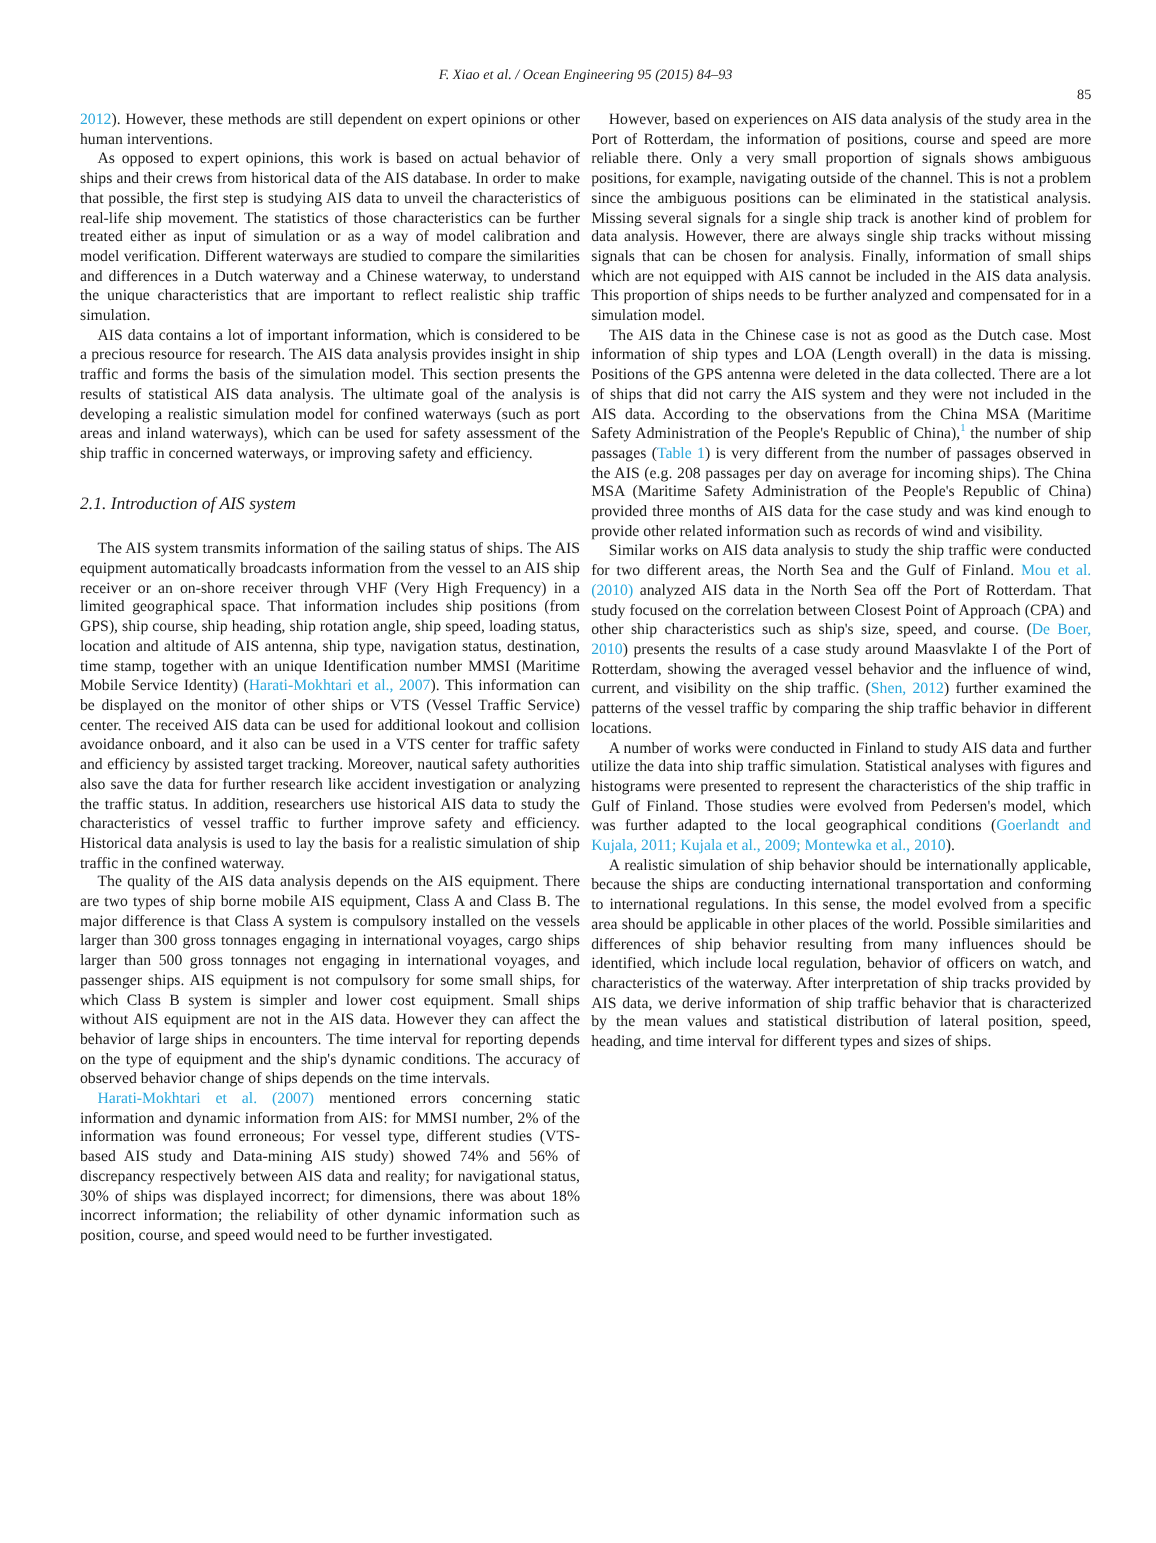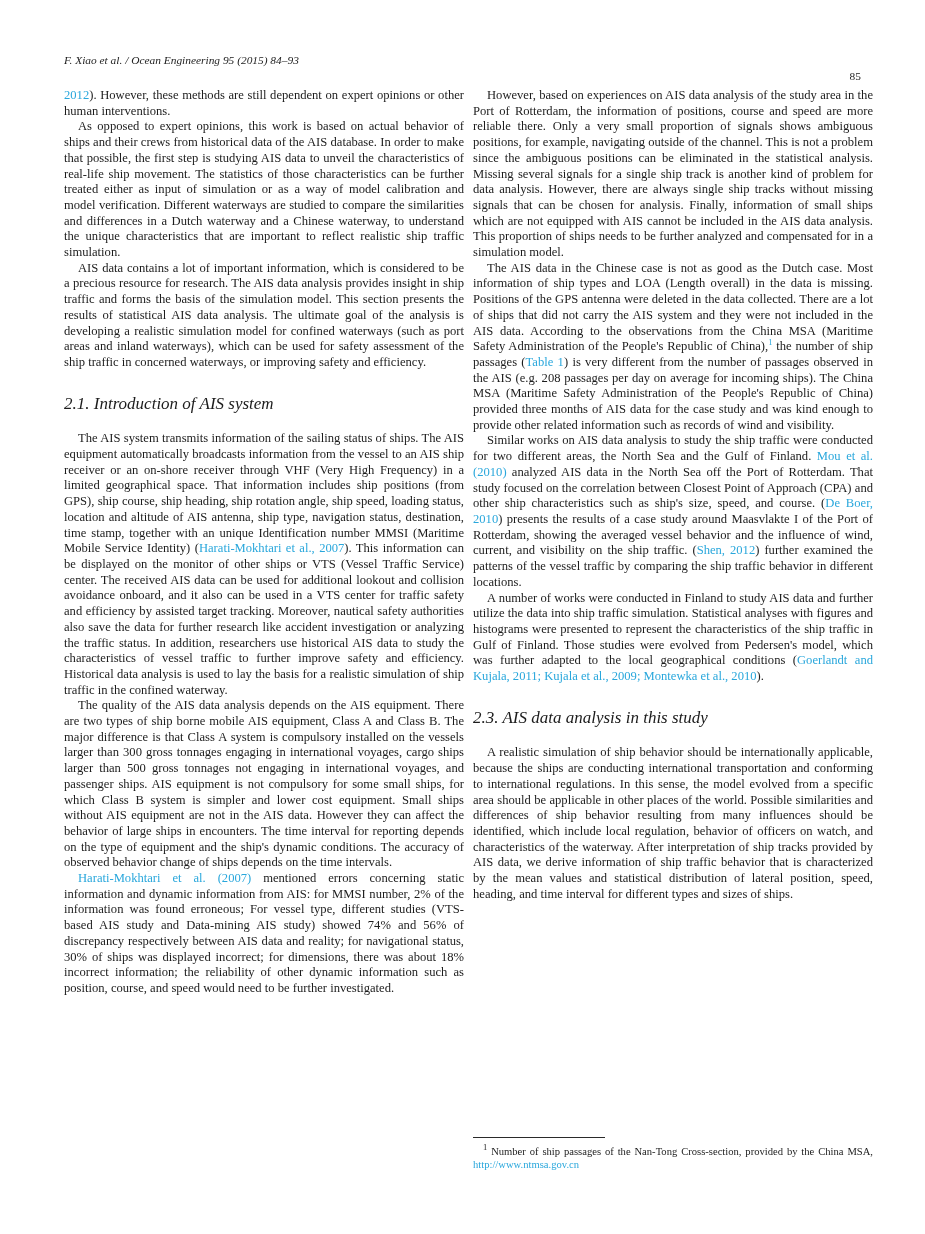--- a/index.html
+++ b/index.html
@@ -13,21 +13,22 @@
     height: 1234px;
     background: #ffffff;
     margin: 0 auto;
     overflow: hidden;
   }
 
   .running-header {
     position: absolute;
     top: 54px;
     left: 64px;
-    right: 64px;
+    right: 52px;
+    text-align: center;
     font-style: italic;
     font-size: 11.4px;
     color: #222;
   }
   .page-number {
     position: absolute;
     right: 0;
     top: 0;
     font-style: normal;
     font-size: 11.4px;
@@ -51,21 +52,21 @@
 
   .para {
     font-size: 12.6px;
     line-height: 15.7px;
     text-align: justify;
     color: var(--text-color);
   }
   .para.indent { text-indent: 14px; }
 
   .section-heading {
-    font-size: 17px;
+    font-size: 14px;
     line-height: 15.7px;
     font-style: italic;
     font-weight: normal;
     margin: 25px 0 20px 0;
     color: var(--text-color);
   }
 
   .ref-link {
     color: var(--link-color);
     text-decoration: none;
@@ -108,25 +109,18 @@
         <p class="para indent"><span>The AIS system transmits information of the sailing status of ships. The AIS equipment automatically broadcasts information from the vessel to an AIS ship receiver or an on-shore receiver through VHF (Very High Frequency) in a limited geographical space. That information includes ship positions (from GPS), ship course, ship heading, ship rotation angle, ship speed, loading status, location and altitude of AIS antenna, ship type, navigation status, destination, time stamp, together with an unique Identification number MMSI (Maritime Mobile Service Identity) (</span><a class="ref-link">Harati-Mokhtari et al., 2007</a><span>). This information can be displayed on the monitor of other ships or VTS (Vessel Traffic Service) center. The received AIS data can be used for additional lookout and collision avoidance onboard, and it also can be used in a VTS center for traffic safety and efficiency by assisted target tracking. Moreover, nautical safety authorities also save the data for further research like accident investigation or analyzing the traffic status. In addition, researchers use historical AIS data to study the characteristics of vessel traffic to further improve safety and efficiency. Historical data analysis is used to lay the basis for a realistic simulation of ship traffic in the confined waterway.</span></p>
         <p class="para indent"><span>The quality of the AIS data analysis depends on the AIS equipment. There are two types of ship borne mobile AIS equipment, Class A and Class B. The major difference is that Class A system is compulsory installed on the vessels larger than 300 gross tonnages engaging in international voyages, cargo ships larger than 500 gross tonnages not engaging in international voyages, and passenger ships. AIS equipment is not compulsory for some small ships, for which Class B system is simpler and lower cost equipment. Small ships without AIS equipment are not in the AIS data. However they can affect the behavior of large ships in encounters. The time interval for reporting depends on the type of equipment and the ship's dynamic conditions. The accuracy of observed behavior change of ships depends on the time intervals.</span></p>
         <p class="para indent"><a class="ref-link">Harati-Mokhtari et al. (2007)</a><span> mentioned errors concerning static information and dynamic information from AIS: for MMSI number, 2% of the information was found erroneous; For vessel type, different studies (VTS-based AIS study and Data-mining AIS study) showed 74% and 56% of discrepancy respectively between AIS data and reality; for navigational status, 30% of ships was displayed incorrect; for dimensions, there was about 18% incorrect information; the reliability of other dynamic information such as position, course, and speed would need to be further investigated.</span></p>
       </div>
     <div class="column">
       <div>
           <p class="para indent"><span>However, based on experiences on AIS data analysis of the study area in the Port of Rotterdam, the information of positions, course and speed are more reliable there. Only a very small proportion of signals shows ambiguous positions, for example, navigating outside of the channel. This is not a problem since the ambiguous positions can be eliminated in the statistical analysis. Missing several signals for a single ship track is another kind of problem for data analysis. However, there are always single ship tracks without missing signals that can be chosen for analysis. Finally, information of small ships which are not equipped with AIS cannot be included in the AIS data analysis. This proportion of ships needs to be further analyzed and compensated for in a simulation model.</span></p>
           <p class="para indent"><span>The AIS data in the Chinese case is not as good as the Dutch case. Most information of ship types and LOA (Length overall) in the data is missing. Positions of the GPS antenna were deleted in the data collected. There are a lot of ships that did not carry the AIS system and they were not included in the AIS data. According to the observations from the China MSA (Maritime Safety Administration of the People's Republic of China),</span><sup class="ref-link">1</sup><span> the number of ship passages (</span><a class="ref-link">Table 1</a><span>) is very different from the number of passages observed in the AIS (e.g. 208 passages per day on average for incoming ships). The China MSA (Maritime Safety Administration of the People's Republic of China) provided three months of AIS data for the case study and was kind enough to provide other related information such as records of wind and visibility.</span></p>
           <p class="para indent"><span>Similar works on AIS data analysis to study the ship traffic were conducted for two different areas, the North Sea and the Gulf of Finland. </span><a class="ref-link">Mou et al. (2010)</a><span> analyzed AIS data in the North Sea off the Port of Rotterdam. That study focused on the correlation between Closest Point of Approach (CPA) and other ship characteristics such as ship's size, speed, and course. (</span><a class="ref-link">De Boer, 2010</a><span>) presents the results of a case study around Maasvlakte I of the Port of Rotterdam, showing the averaged vessel behavior and the influence of wind, current, and visibility on the ship traffic. (</span><a class="ref-link">Shen, 2012</a><span>) further examined the patterns of the vessel traffic by comparing the ship traffic behavior in different locations.</span></p>
           <p class="para indent"><span>A number of works were conducted in Finland to study AIS data and further utilize the data into ship traffic simulation. Statistical analyses with figures and histograms were presented to represent the characteristics of the ship traffic in Gulf of Finland. Those studies were evolved from Pedersen's model, which was further adapted to the local geographical conditions (</span><a class="ref-link">Goerlandt and Kujala, 2011; Kujala et al., 2009; Montewka et al., 2010</a><span>).</span></p>
-          <h2 class="section-heading">2.3.  AIS data analysis in this study</h2>
           <p class="para indent"><span>A realistic simulation of ship behavior should be internationally applicable, because the ships are conducting international transportation and conforming to international regulations. In this sense, the model evolved from a specific area should be applicable in other places of the world. Possible similarities and differences of ship behavior resulting from many influences should be identified, which include local regulation, behavior of officers on watch, and characteristics of the waterway. After interpretation of ship tracks provided by AIS data, we derive information of ship traffic behavior that is characterized by the mean values and statistical distribution of lateral position, speed, heading, and time interval for different types and sizes of ships.</span></p>
         </div>
-      <div class="footnote">
-        <div class="footnote-rule"></div>
-        <div>
-            <p class="para indent"><sup>1</sup><span> Number of ship passages of the Nan-Tong Cross-section, provided by the China MSA, </span><a class="ref-link">http://www.ntmsa.gov.cn</a></p>
-          </div>
-      </div>
     </div>
   </div>
 
 </div>
 
 </body></html>

